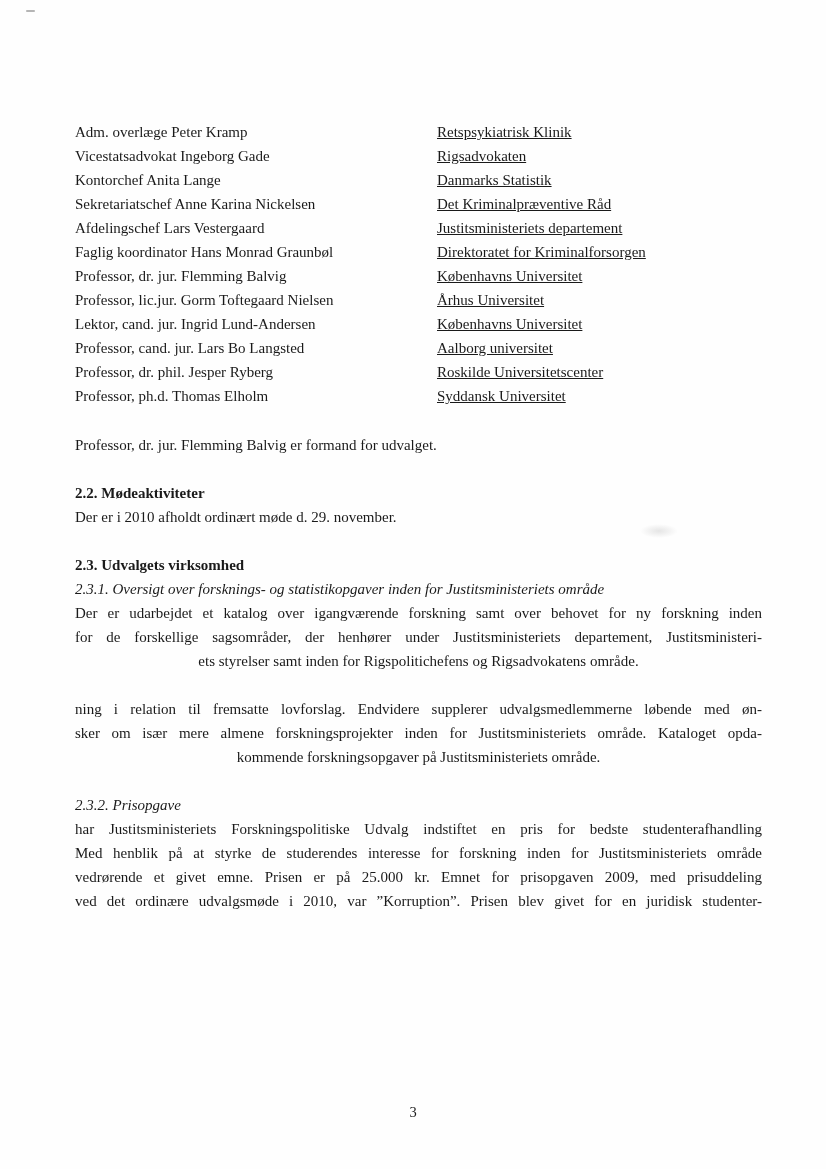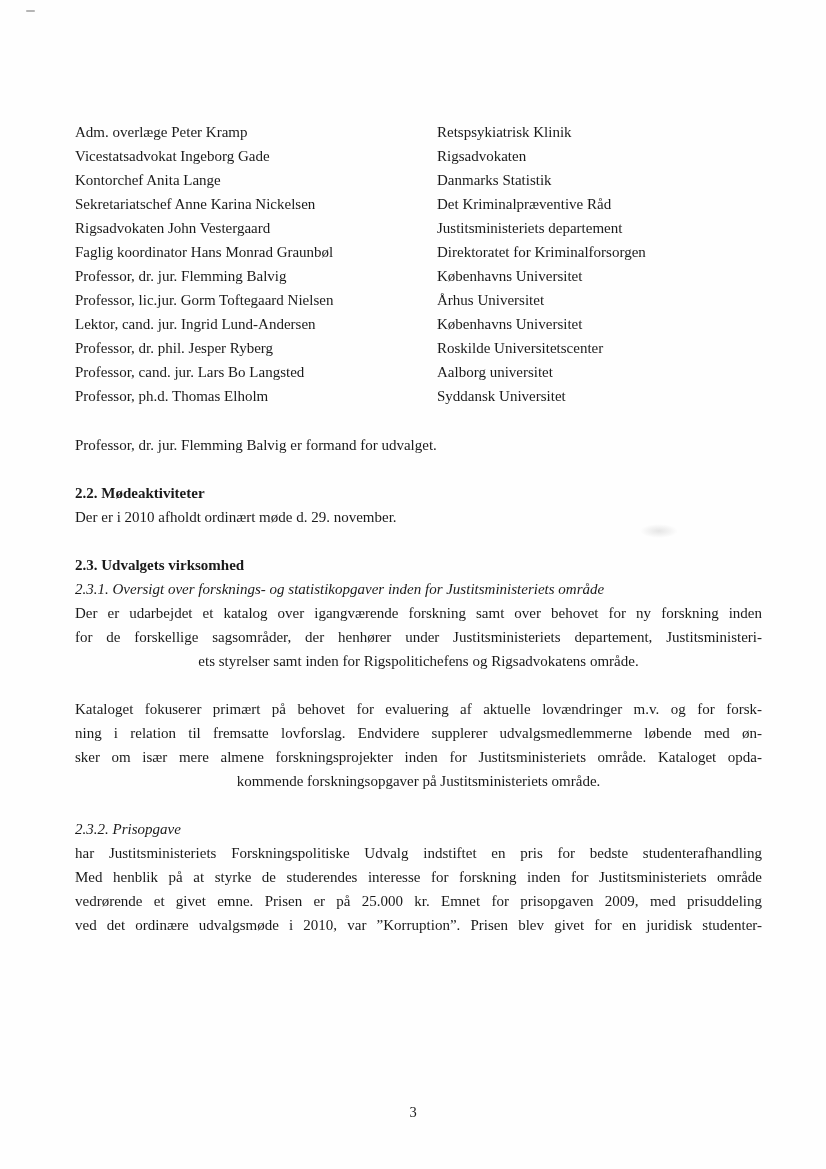--- a/index.html
+++ b/index.html
@@ -26,21 +26,21 @@
     padding-top: 120px;
   }
   .content div, .content p { margin: 0; }
 
   
   .member-table .mrow {
     display: flex;
     white-space: nowrap;
   }
   .mname { flex: 0 0 362px; }
-  .morg  { flex: 1; }
+  .morg  { flex: 1; text-decoration: underline; }
 
   .heading-underline {
     margin-top: 26px !important;
     text-decoration: underline;
   }
   .chairman { margin-top: 25px !important; }
   .sec {
     margin-top: 24px !important;
     font-weight: bold;
   }
@@ -110,21 +110,21 @@
       </div>
       <div class="mrow">
         <span class="mname">Kontorchef Anita Lange</span>
         <span class="morg">Danmarks Statistik</span>
       </div>
       <div class="mrow">
         <span class="mname">Sekretariatschef Anne Karina Nickelsen</span>
         <span class="morg">Det Kriminalpræventive Råd</span>
       </div>
       <div class="mrow">
-        <span class="mname">Rigsadvokaten John Vestergaard</span>
+        <span class="mname">Afdelingschef Lars Vestergaard</span>
         <span class="morg">Justitsministeriets departement</span>
       </div>
       <div class="mrow">
         <span class="mname">Faglig koordinator Hans Monrad Graunbøl</span>
         <span class="morg">Direktoratet for Kriminalforsorgen</span>
       </div>
     </div>
 
 
     <div class="member-table">
@@ -134,26 +134,26 @@
       </div>
       <div class="mrow">
         <span class="mname">Professor, lic.jur. Gorm Toftegaard Nielsen</span>
         <span class="morg">Århus Universitet</span>
       </div>
       <div class="mrow">
         <span class="mname">Lektor, cand. jur. Ingrid Lund-Andersen</span>
         <span class="morg">Københavns Universitet</span>
       </div>
       <div class="mrow">
+        <span class="mname">Professor, cand. jur. Lars Bo Langsted</span>
+        <span class="morg">Aalborg universitet</span>
+      </div>
+      <div class="mrow">
         <span class="mname">Professor, dr. phil. Jesper Ryberg</span>
         <span class="morg">Roskilde Universitetscenter</span>
-      </div>
-      <div class="mrow">
-        <span class="mname">Professor, cand. jur. Lars Bo Langsted</span>
-        <span class="morg">Aalborg universitet</span>
       </div>
       <div class="mrow">
         <span class="mname">Professor, ph.d. Thomas Elholm</span>
         <span class="morg">Syddansk Universitet</span>
       </div>
     </div>
 
     <p class="chairman">Professor, dr. jur. Flemming Balvig er formand for udvalget.</p>
 
     <div class="sec">2.2. Mødeaktiviteter</div>
@@ -161,21 +161,20 @@
 
     <div class="sec">2.3. Udvalgets virksomhed</div>
     <div class="italic">2.3.1. Oversigt over forsknings- og statistikopgaver inden for Justitsministeriets område</div>
 
     <div class="para">
         <div>Der er udarbejdet et katalog over igangværende forskning samt over behovet for ny forskning inden</div>
         <div>for de forskellige sagsområder, der henhører under Justitsministeriets departement, Justitsministeri-</div>
         <div>ets styrelser samt inden for Rigspolitichefens og Rigsadvokatens område.</div>
       </div>
     <div class="para gap">
-        <div>Kataloget fokuserer primært på behovet for evaluering af aktuelle lovændringer m.v. og for forsk-</div>
         <div>ning i relation til fremsatte lovforslag. Endvidere supplerer udvalgsmedlemmerne løbende med øn-</div>
         <div>sker om især mere almene forskningsprojekter inden for Justitsministeriets område. Kataloget opda-</div>
         <div>kommende forskningsopgaver på Justitsministeriets område.</div>
       </div>
 
     <div class="italic gap">2.3.2. Prisopgave</div>
     <div class="para flush-last">
         <div>har Justitsministeriets Forskningspolitiske Udvalg indstiftet en pris for bedste studenterafhandling</div>
         <div>Med henblik på at styrke de studerendes interesse for forskning inden for Justitsministeriets område</div>
         <div>vedrørende et givet emne. Prisen er på 25.000 kr. Emnet for prisopgaven 2009, med prisuddeling</div>

